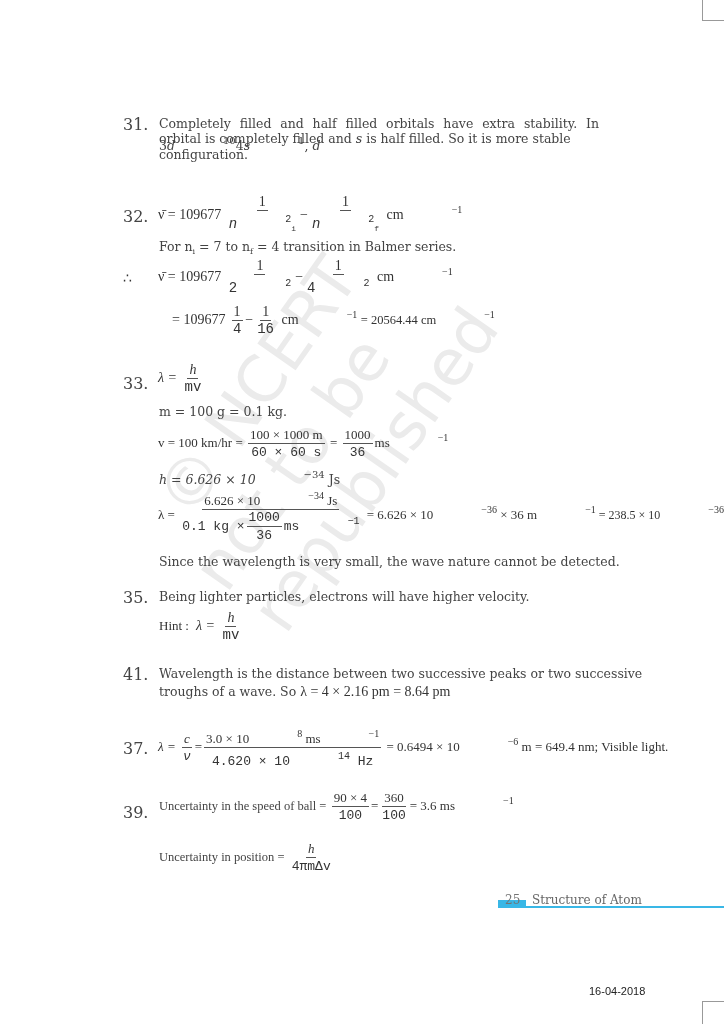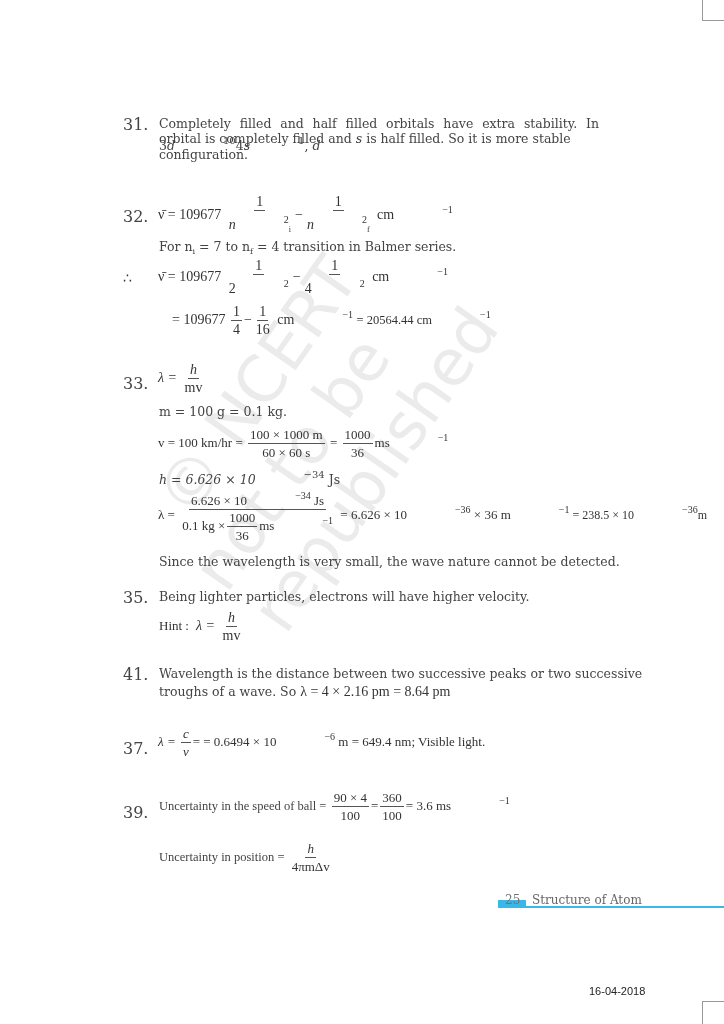--- a/index.html
+++ b/index.html
@@ -8,21 +8,21 @@
     background: #ffffff; color: #3a3a3a;
     font-family: "DejaVu Serif", "Liberation Serif", serif;
     font-size: 12.5px;
   }
   .abs { position: absolute; white-space: nowrap; }
   .num { position: absolute; left: 123px; font-size: 16px; color: #444; }
   .txt { font-size: 12.5px; color: #444; line-height: 17px; }
   .math { font-family: "Liberation Serif", "DejaVu Serif", serif; font-size: 14px; color: #333; }
   .frac { display: inline-flex; flex-direction: column; align-items: center; vertical-align: middle; margin: 0 2px; }
   .frac .n { border-bottom: 1px solid #555; padding: 0 2px; line-height: 16px; }
-  .frac .d { padding: 0 2px; line-height: 17px; }
+  .frac .d { padding: 0 2px; line-height: 17px; font-family: Liberation Mono, monospace; }
   sup { font-size: 10px; vertical-align: 6px; padding-left: 48px; }
   sub { font-size: 8px; vertical-align: -3px; }
   i { font-style: italic; }
   .bold { font-weight: normal; }
   .watermark {
     position: absolute; left: 120px; top: 520px;
     transform: rotate(-55deg); transform-origin: left top;
     color: #ebebeb; font-family: "DejaVu Sans", sans-serif; font-size: 64px;
     line-height: 72px; z-index: 0; pointer-events: none;
   }
@@ -161,21 +161,24 @@
     </div>
   </div>
 
   <div>
     <span class="num" style="top:739px">37.</span>
     <div class="abs math" style="left:158px; top:726px; font-size:13px;">
       <i>λ =</i>
       <span class="frac">
           <i class="n">c</i>
           <i class="d">ν</i>
-        </span><span>=</span>
+        </span><span>=</span><span class="frac">
+        <span class="n"><span>3.0 × 10</span><sup>8</sup><span> ms</span><sup>−1</sup></span>
+        <span class="d"><span>4.620 × 10</span><sup>14</sup><span> Hz</span></span>
+      </span>
       <span>= 0.6494 × 10</span><sup>−6</sup><span> m</span><span style="font-size:13px"> = 649.4 nm; Visible light.</span>
     </div>
   </div>
 
   <div>
     <span class="num" style="top:803px">39.</span>
     <div class="abs math" style="left:159px; top:790px; font-size:13px;">
       <span class="txt">Uncertainty in the speed of ball =</span>
       <span class="frac">
           <span class="n">90 × 4</span>

